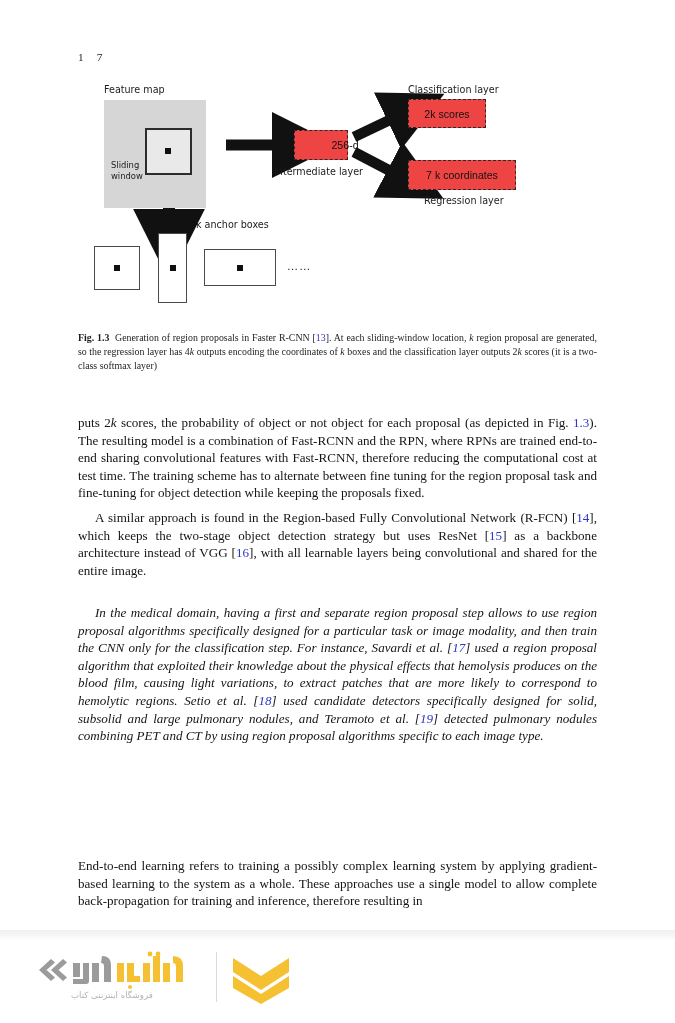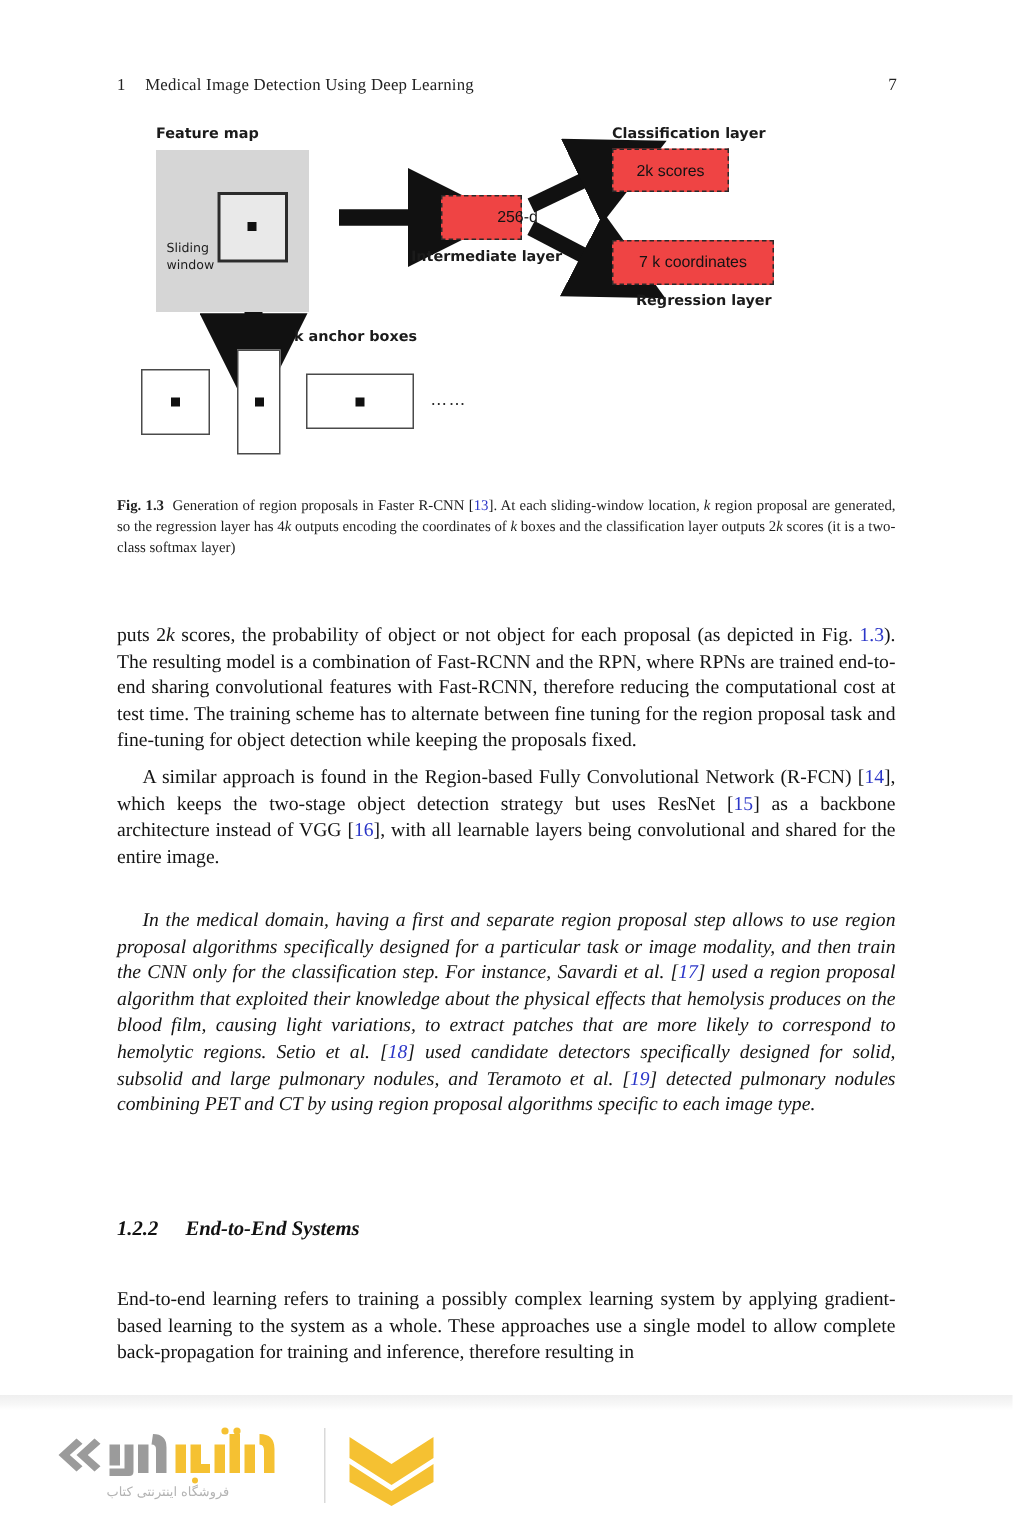--- a/index.html
+++ b/index.html
@@ -55,21 +55,20 @@
     left: 0; top: 0;
     width: 520px; height: 235px;
   }
   .lbl {
     position: absolute;
     font-family: "DejaVu Sans", "Liberation Sans", sans-serif;
     font-size: 9.6px;
     color: #1b1b1b;
     white-space: nowrap;
     line-height: 1.18;
-    font-weight: bold;
   }
   .lbl-sm {
     position: absolute;
     font-family: "DejaVu Sans", "Liberation Sans", sans-serif;
     font-size: 8.4px;
     color: #1b1b1b;
     white-space: nowrap;
     line-height: 1.22;
   }
 
@@ -257,21 +256,20 @@
   }
   .url-line .hl { color: #f5c132; }
 </style>
 </head>
 <body>
 
 <div class="page">
 
   <div class="running-head">
     <span class="rh-num">1</span>
-    <span class="rh-title">Medical Image Detection Using Deep Learning</span>
     <span class="rh-page">7</span>
   </div>
 
   <div class="figure">
 
     <svg class="fig-canvas" viewBox="0 0 520 235">
       <defs>
         <marker id="ah" markerWidth="6" markerHeight="6" refX="1.1" refY="3" orient="auto">
           <path d="M0,0 L6,3 L0,6 z" fill="#111111"></path>
         </marker>
@@ -324,24 +322,20 @@
   </div>
 
   <div class="body-block" id="para-2">
     <p class="ind"><span>A similar approach is found in the Region-based Fully Convolutional Network (R-FCN) [</span><span class="cite">14</span><span>], which keeps the two-stage object detection strategy but uses ResNet [</span><span class="cite">15</span><span>] as a backbone architecture instead of VGG [</span><span class="cite">16</span><span>], with all learnable layers being convolutional and shared for the entire image.</span></p>
   </div>
 
   <div class="body-block" id="para-3">
     <p class="ind"><span>In the medical domain, having a first and separate region proposal step allows to use region proposal algorithms specifically designed for a particular task or image modality, and then train the CNN only for the classification step. For instance, Savardi et al. [</span><span class="cite">17</span><span>] used a region proposal algorithm that exploited their knowledge about the physical effects that hemolysis produces on the blood film, causing light variations, to extract patches that are more likely to correspond to hemolytic regions. Setio et al. [</span><span class="cite">18</span><span>] used candidate detectors specifically designed for solid, subsolid and large pulmonary nodules, and Teramoto et al. [</span><span class="cite">19</span><span>] detected pulmonary nodules combining PET and CT by using region proposal algorithms specific to each image type.</span></p>
   </div>
 
-  <div class="section-head">
-    <span class="sh-num">1.2.2</span>
-    <span>End-to-End Systems</span>
-  </div>
 
   <div class="body-block" id="para-4">
     <p>End-to-end learning refers to training a possibly complex learning system by applying gradient-based learning to the system as a whole. These approaches use a single model to allow complete back-propagation for training and inference, therefore resulting in</p>
   </div>
 
 </div>
 
 <div class="footer">
   <div class="footer-rule"></div>
 

